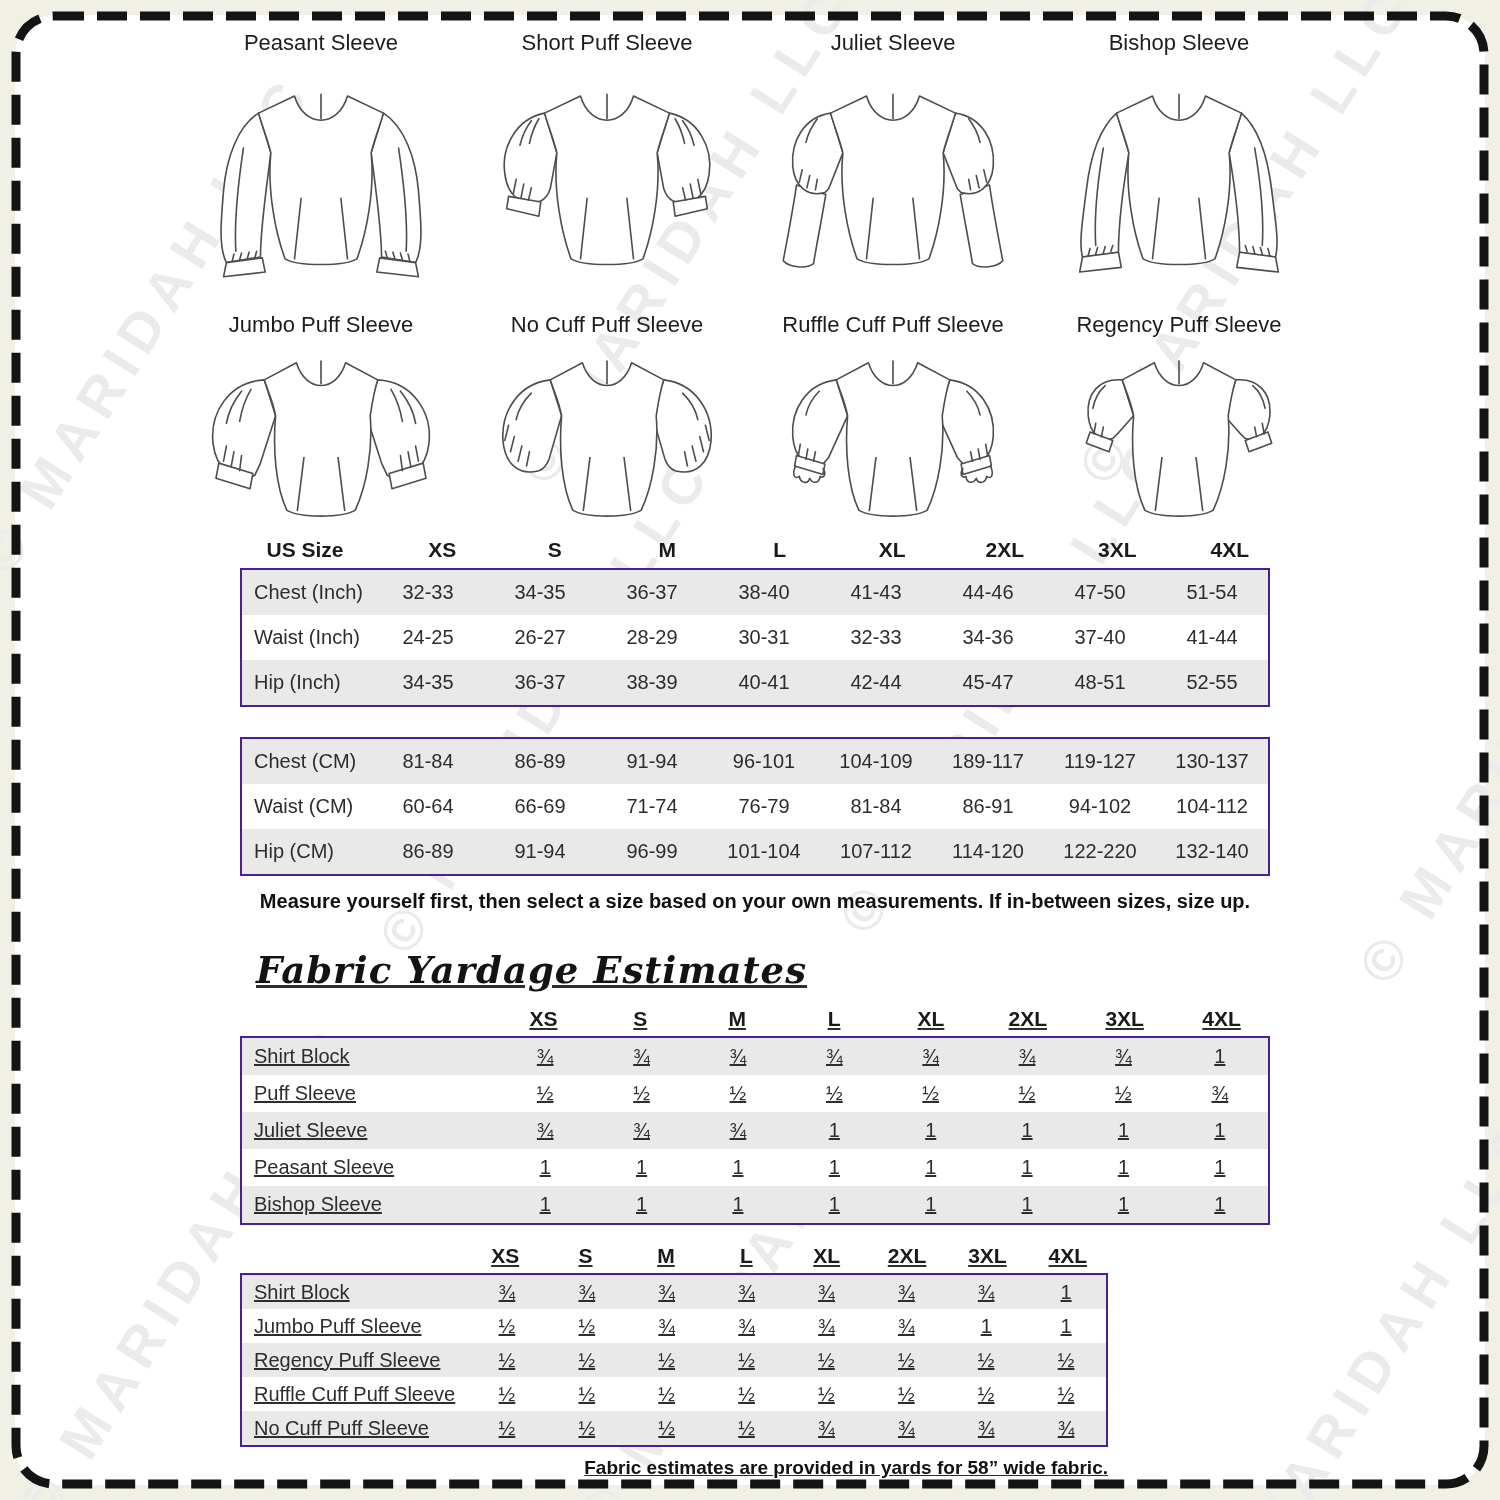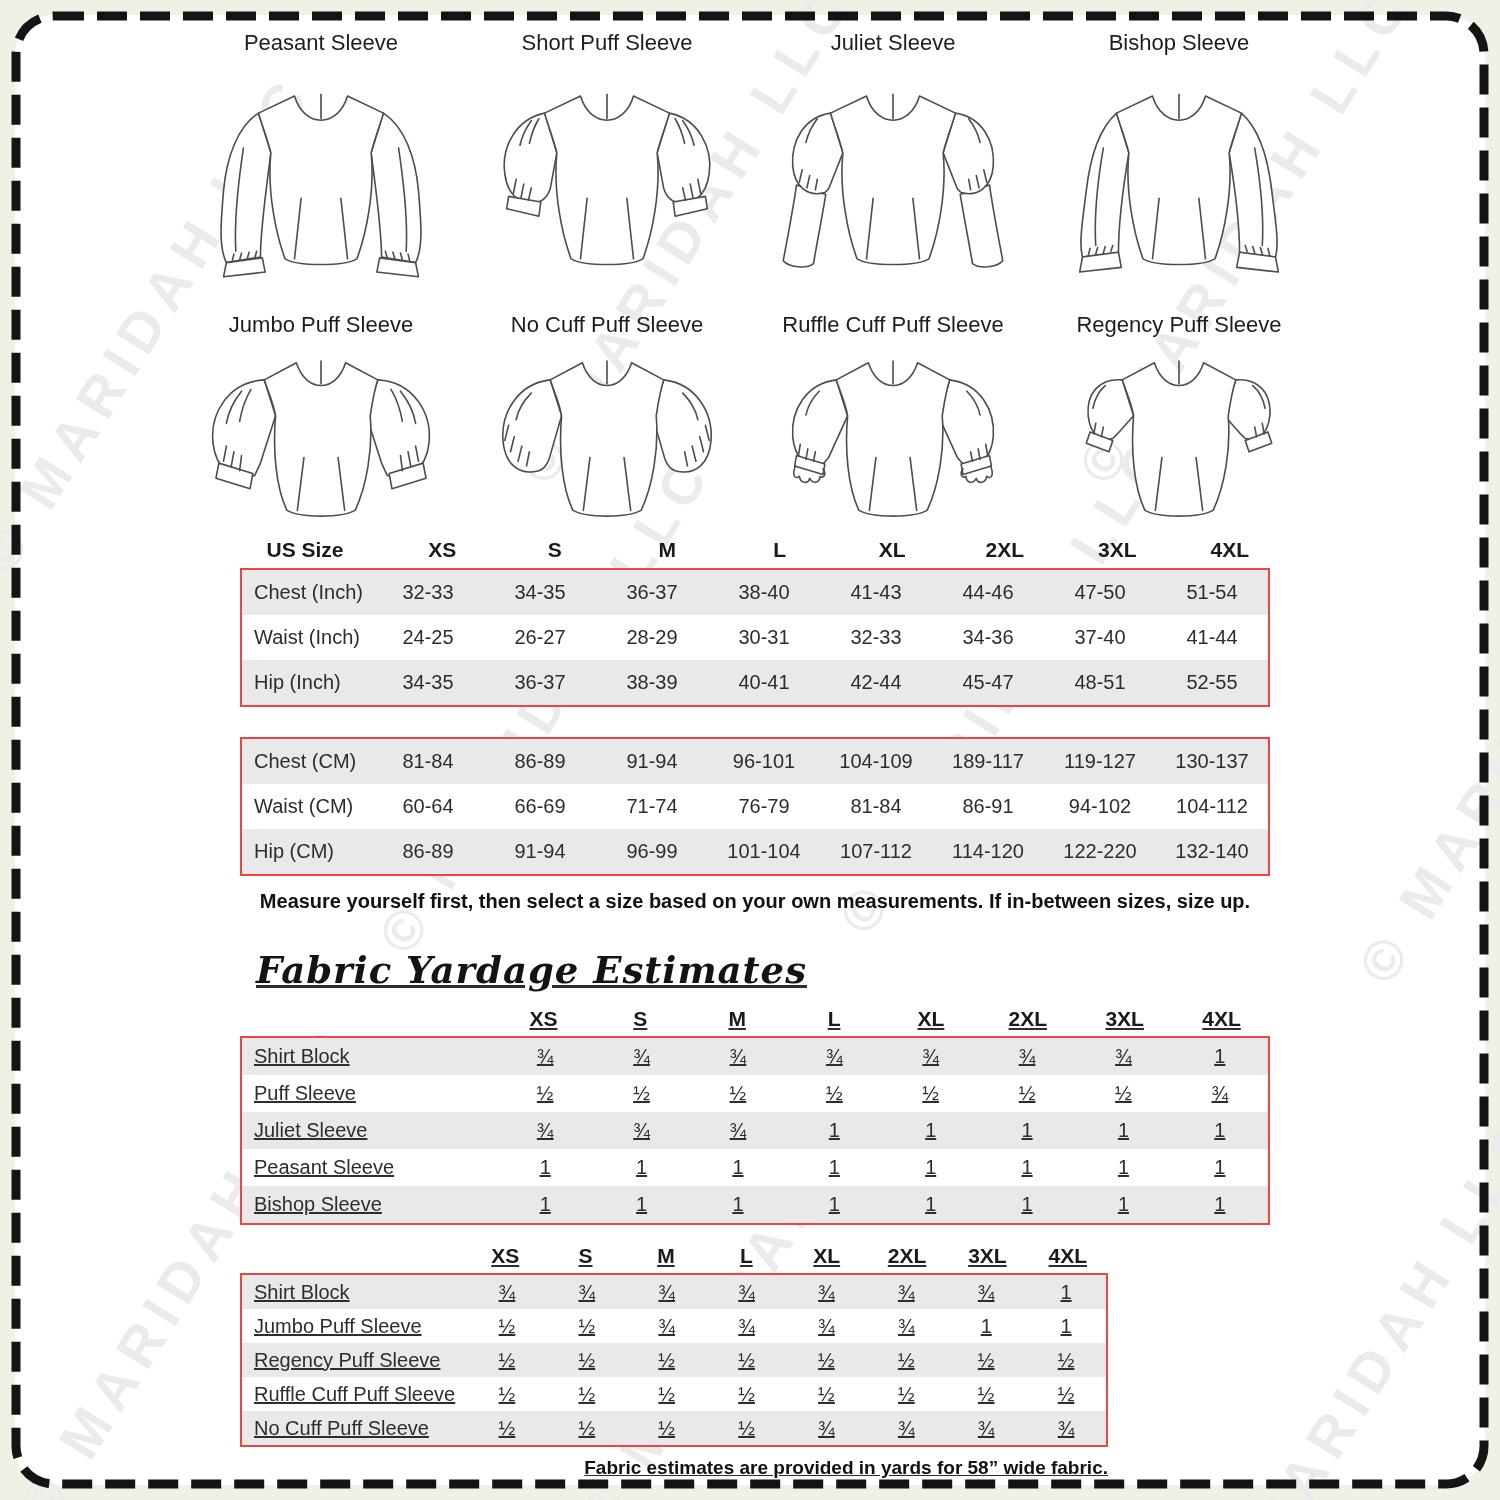--- a/index.html
+++ b/index.html
@@ -37,21 +37,21 @@
   .hrow{display:flex;font-weight:bold;font-size:21px;color:#1a1a1a;align-items:center;}
   .size-head{margin-top:16px;height:36px;gap:32px;}
   .size-head .hcell:first-child{flex:0 0 130px;}
   .hcell{flex:1;text-align:center;}
   .hspacer-1{flex:0 0 255px;}
   .hspacer-2{flex:0 0 225px;}
   .hcols{flex:1;display:flex;}
   .y1-head{height:34px;margin-top:10px;}
   .y2-head{height:34px;margin-top:14px;width:868px;}
   
-  .dtable{border:2px solid #ef4444;background:#ffffff;}
+  .dtable{border:2px solid #4c1d95;background:#ffffff;}
   .trow{display:flex;align-items:center;}
   .trow:nth-child(odd){background:#e9e9e9;}
   .tlabel{font-size:20px;color:#2d2d2d;padding-left:12px;}
   .tcell{flex:1;text-align:center;font-size:20px;color:#2d2d2d;}
   .size-table .trow{height:45px;}
   .size-table .tlabel{flex:0 0 118px;}
   .cm-table{margin-top:30px;}
   .y1-table .trow{height:37px;}
   .y1-table .tlabel{flex:0 0 243px;}
   .y2-table{width:864px;}

